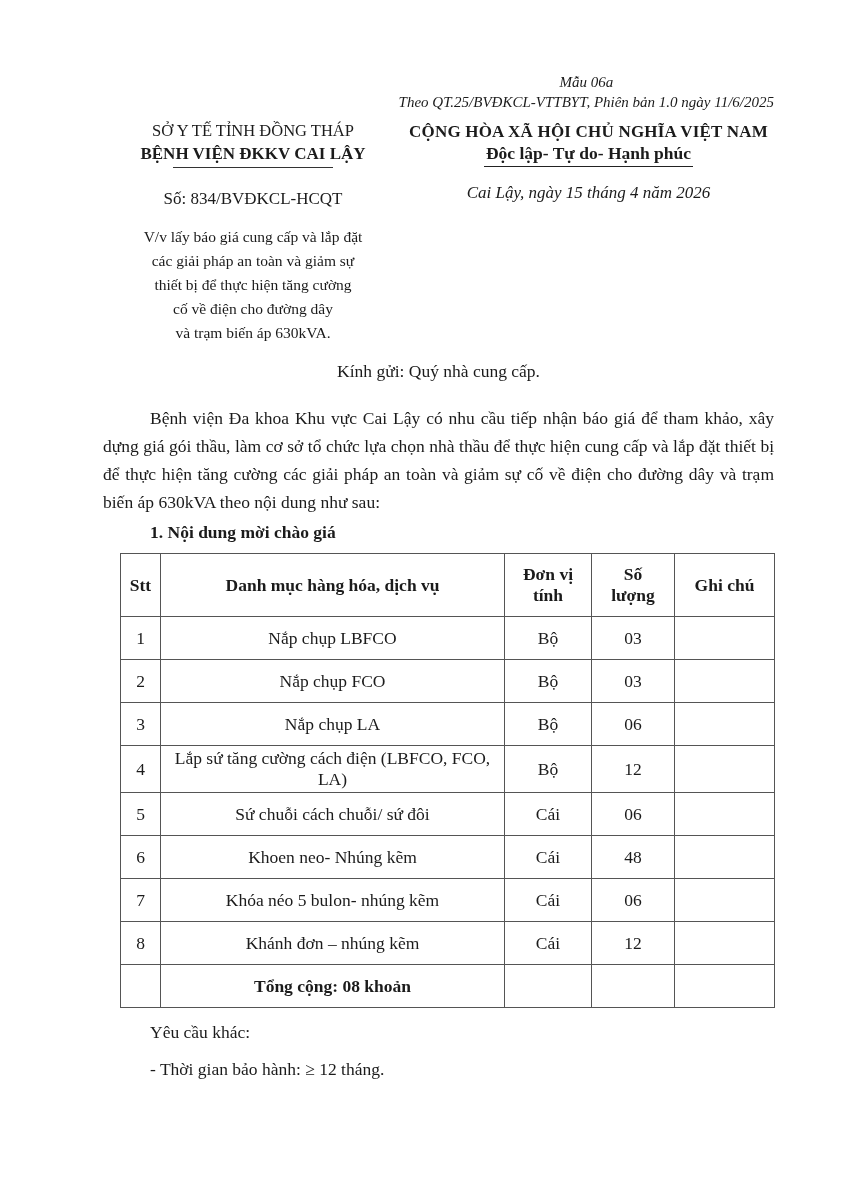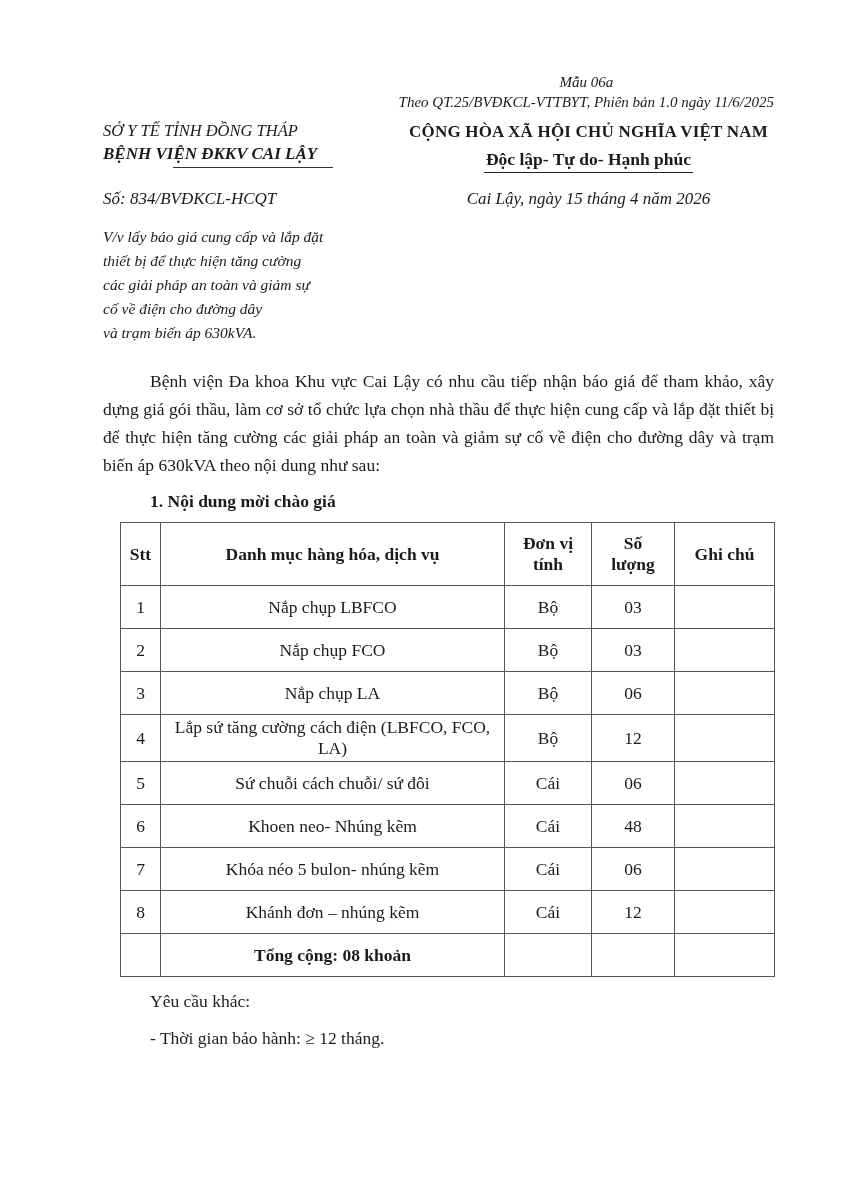--- a/index.html
+++ b/index.html
@@ -21,52 +21,52 @@
     width: fit-content;
     margin-left: auto;
     text-align: center;
     font-style: italic;
     font-size: 15px;
     line-height: 20px;
   }
 
   
   .header-cols { display: flex; margin-top: 8px; }
-  .col-left  { width: 300px; text-align: left; flex: none; font-style: italic; }
+  .col-left  { width: 300px; text-align: center; flex: none; }
   .col-right { flex: 1; text-align: center; }
 
   .parent-org { font-size: 16.5px; line-height: 22px; }
   .org-name   { font-size: 17px; font-weight: bold; line-height: 23px; }
   .org-underline { width: 160px; margin: 2px auto 0; border-bottom: 1.2px solid #333; }
   .doc-number { font-size: 17px; margin-top: 21px; }
   .subject    { font-size: 15.5px; line-height: 24px; margin-top: 16px; }
   .subject span { display: block; }
 
   .national-title { font-size: 17px; font-weight: bold; line-height: 23px; letter-spacing: 0.2px; }
-  .motto-wrap { margin-top: 6px; }
+  .motto-wrap { margin-top: 0; }
   .motto {
     display: inline-block;
     font-size: 17.5px;
     font-weight: bold;
     padding: 0 2px 2px;
     border-bottom: 1.2px solid #222;
   }
   .place-date { font-style: italic; font-size: 17px; margin-top: 16px; }
 
   .salutation { text-align: center; font-size: 17.5px; margin-top: 16px; }
 
   .body-par {
     margin: 22px 0 0 0;
     font-size: 17.5px;
     line-height: 28px;
     text-align: justify;
     text-indent: 47px;
   }
 
-  .section-heading { margin: 12px 0 0 47px; font-size: 17.5px; font-weight: bold; }
+  .section-heading { margin: 6px 0 0 47px; font-size: 17.5px; font-weight: bold; }
 
   table.items {
     border-collapse: collapse;
     margin: 10px 0 0 17px;
     width: 654px;
     font-size: 17.5px;
     table-layout: fixed;
   }
   table.items th, table.items td {
     border: 1px solid #555;
@@ -100,35 +100,36 @@
   </div>
 
   <div class="header-cols">
     <div class="col-left">
       <div class="parent-org">SỞ Y TẾ TỈNH ĐỒNG THÁP</div>
       <div class="org-name">BỆNH VIỆN ĐKKV CAI LẬY</div>
       <div class="org-underline"></div>
       <div class="doc-number">Số: 834/BVĐKCL-HCQT</div>
       <div class="subject">
         <span>V/v lấy báo giá cung cấp và lắp đặt</span>
+        <span>các giải pháp an toàn và giảm sự</span>
         <span>thiết bị để thực hiện tăng cường</span>
-        <span>các giải pháp an toàn và giảm sự</span>
         <span>cố về điện cho đường dây</span>
         <span>và trạm biến áp 630kVA.</span>
       </div>
     </div>
     <div class="col-right">
       <div class="national-title">CỘNG HÒA XÃ HỘI CHỦ NGHĨA VIỆT NAM</div>
       <div class="motto-wrap">
         <span class="motto">Độc lập- Tự do- Hạnh phúc</span>
       </div>
       <div class="place-date">Cai Lậy, ngày 15 tháng 4 năm 2026</div>
     </div>
   </div>
 
+  <div class="salutation">Kính gửi: Quý nhà cung cấp.</div>
 
   <p class="body-par">Bệnh viện Đa khoa Khu vực Cai Lậy có nhu cầu tiếp nhận báo giá để tham khảo, xây dựng giá gói thầu, làm cơ sở tổ chức lựa chọn nhà thầu để thực hiện cung cấp và lắp đặt thiết bị để thực hiện tăng cường các giải pháp an toàn và giảm sự cố về điện cho đường dây và trạm biến áp 630kVA theo nội dung như sau:</p>
 
   <div class="section-heading">1. Nội dung mời chào giá</div>
 
   <table class="items">
     <colgroup>
       <col class="c-stt">
         <col class="c-item">
         <col class="c-unit">

